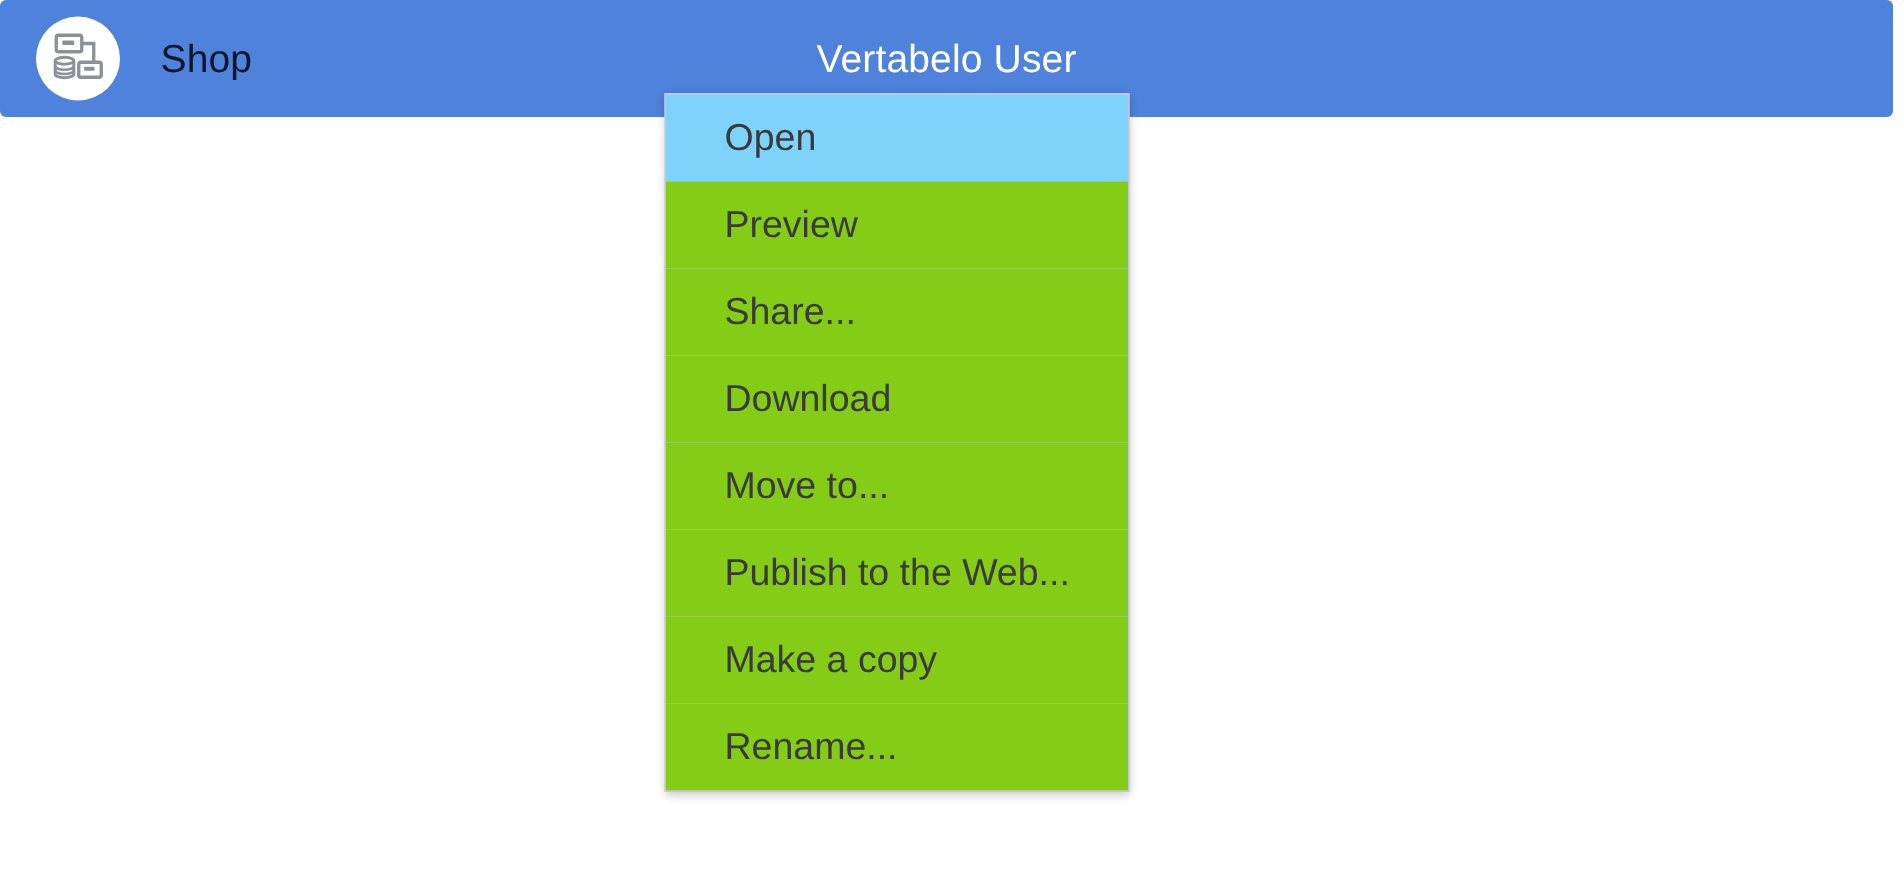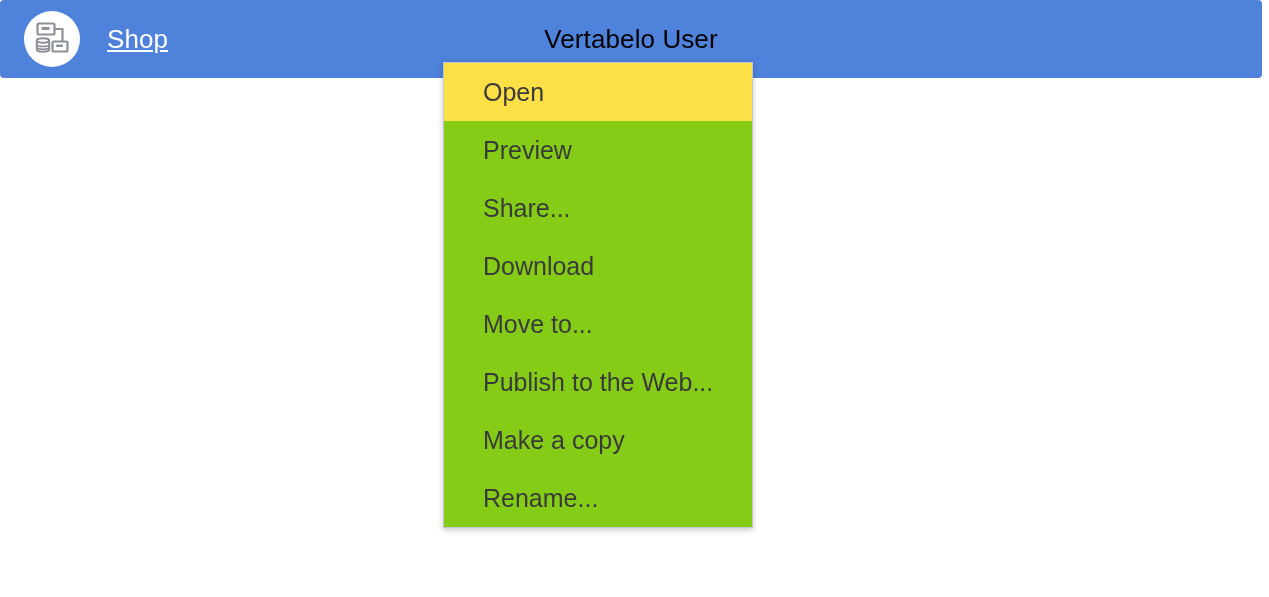--- a/index.html
+++ b/index.html
@@ -43,38 +43,37 @@
     background: #ffffff;
     display: flex;
     align-items: center;
     justify-content: center;
     flex: none;
   }
   #app-logo svg { display: block; }
 
   #brand-title {
     margin-left: 27px;
-    color: #ffffff;
+    color: #0f172a;
     font-size: 26px;
     line-height: 56px;
     font-weight: 400;
     letter-spacing: 0.1px;
     white-space: nowrap;
-    text-decoration: underline;
   }
 
   #user-label {
     position: absolute;
     left: 0;
     top: 0;
     width: 1262px;
     height: 78px;
     line-height: 78px;
     text-align: center;
-    color: #000000;
+    color: #ffffff;
     font-size: 26px;
     font-weight: 400;
     letter-spacing: 0.1px;
     pointer-events: none;
   }
 
   
   #context-menu {
     position: absolute;
     left: 443px;
@@ -95,21 +94,21 @@
     box-sizing: border-box;
     color: #3a3a3a;
     font-size: 25px;
     font-weight: 400;
     white-space: nowrap;
     cursor: default;
     background: #84cc16;
   }
 
   .menu-item.highlighted {
-    background: #fde047;
+    background: #7dd3fc;
   }
 </style>
 </head>
 <body>
 
 <div id="app-header">
 
   <div id="brand-area">
     <div id="app-logo">
       <svg width="40" height="40" viewBox="0 0 40 40" aria-hidden="true">

